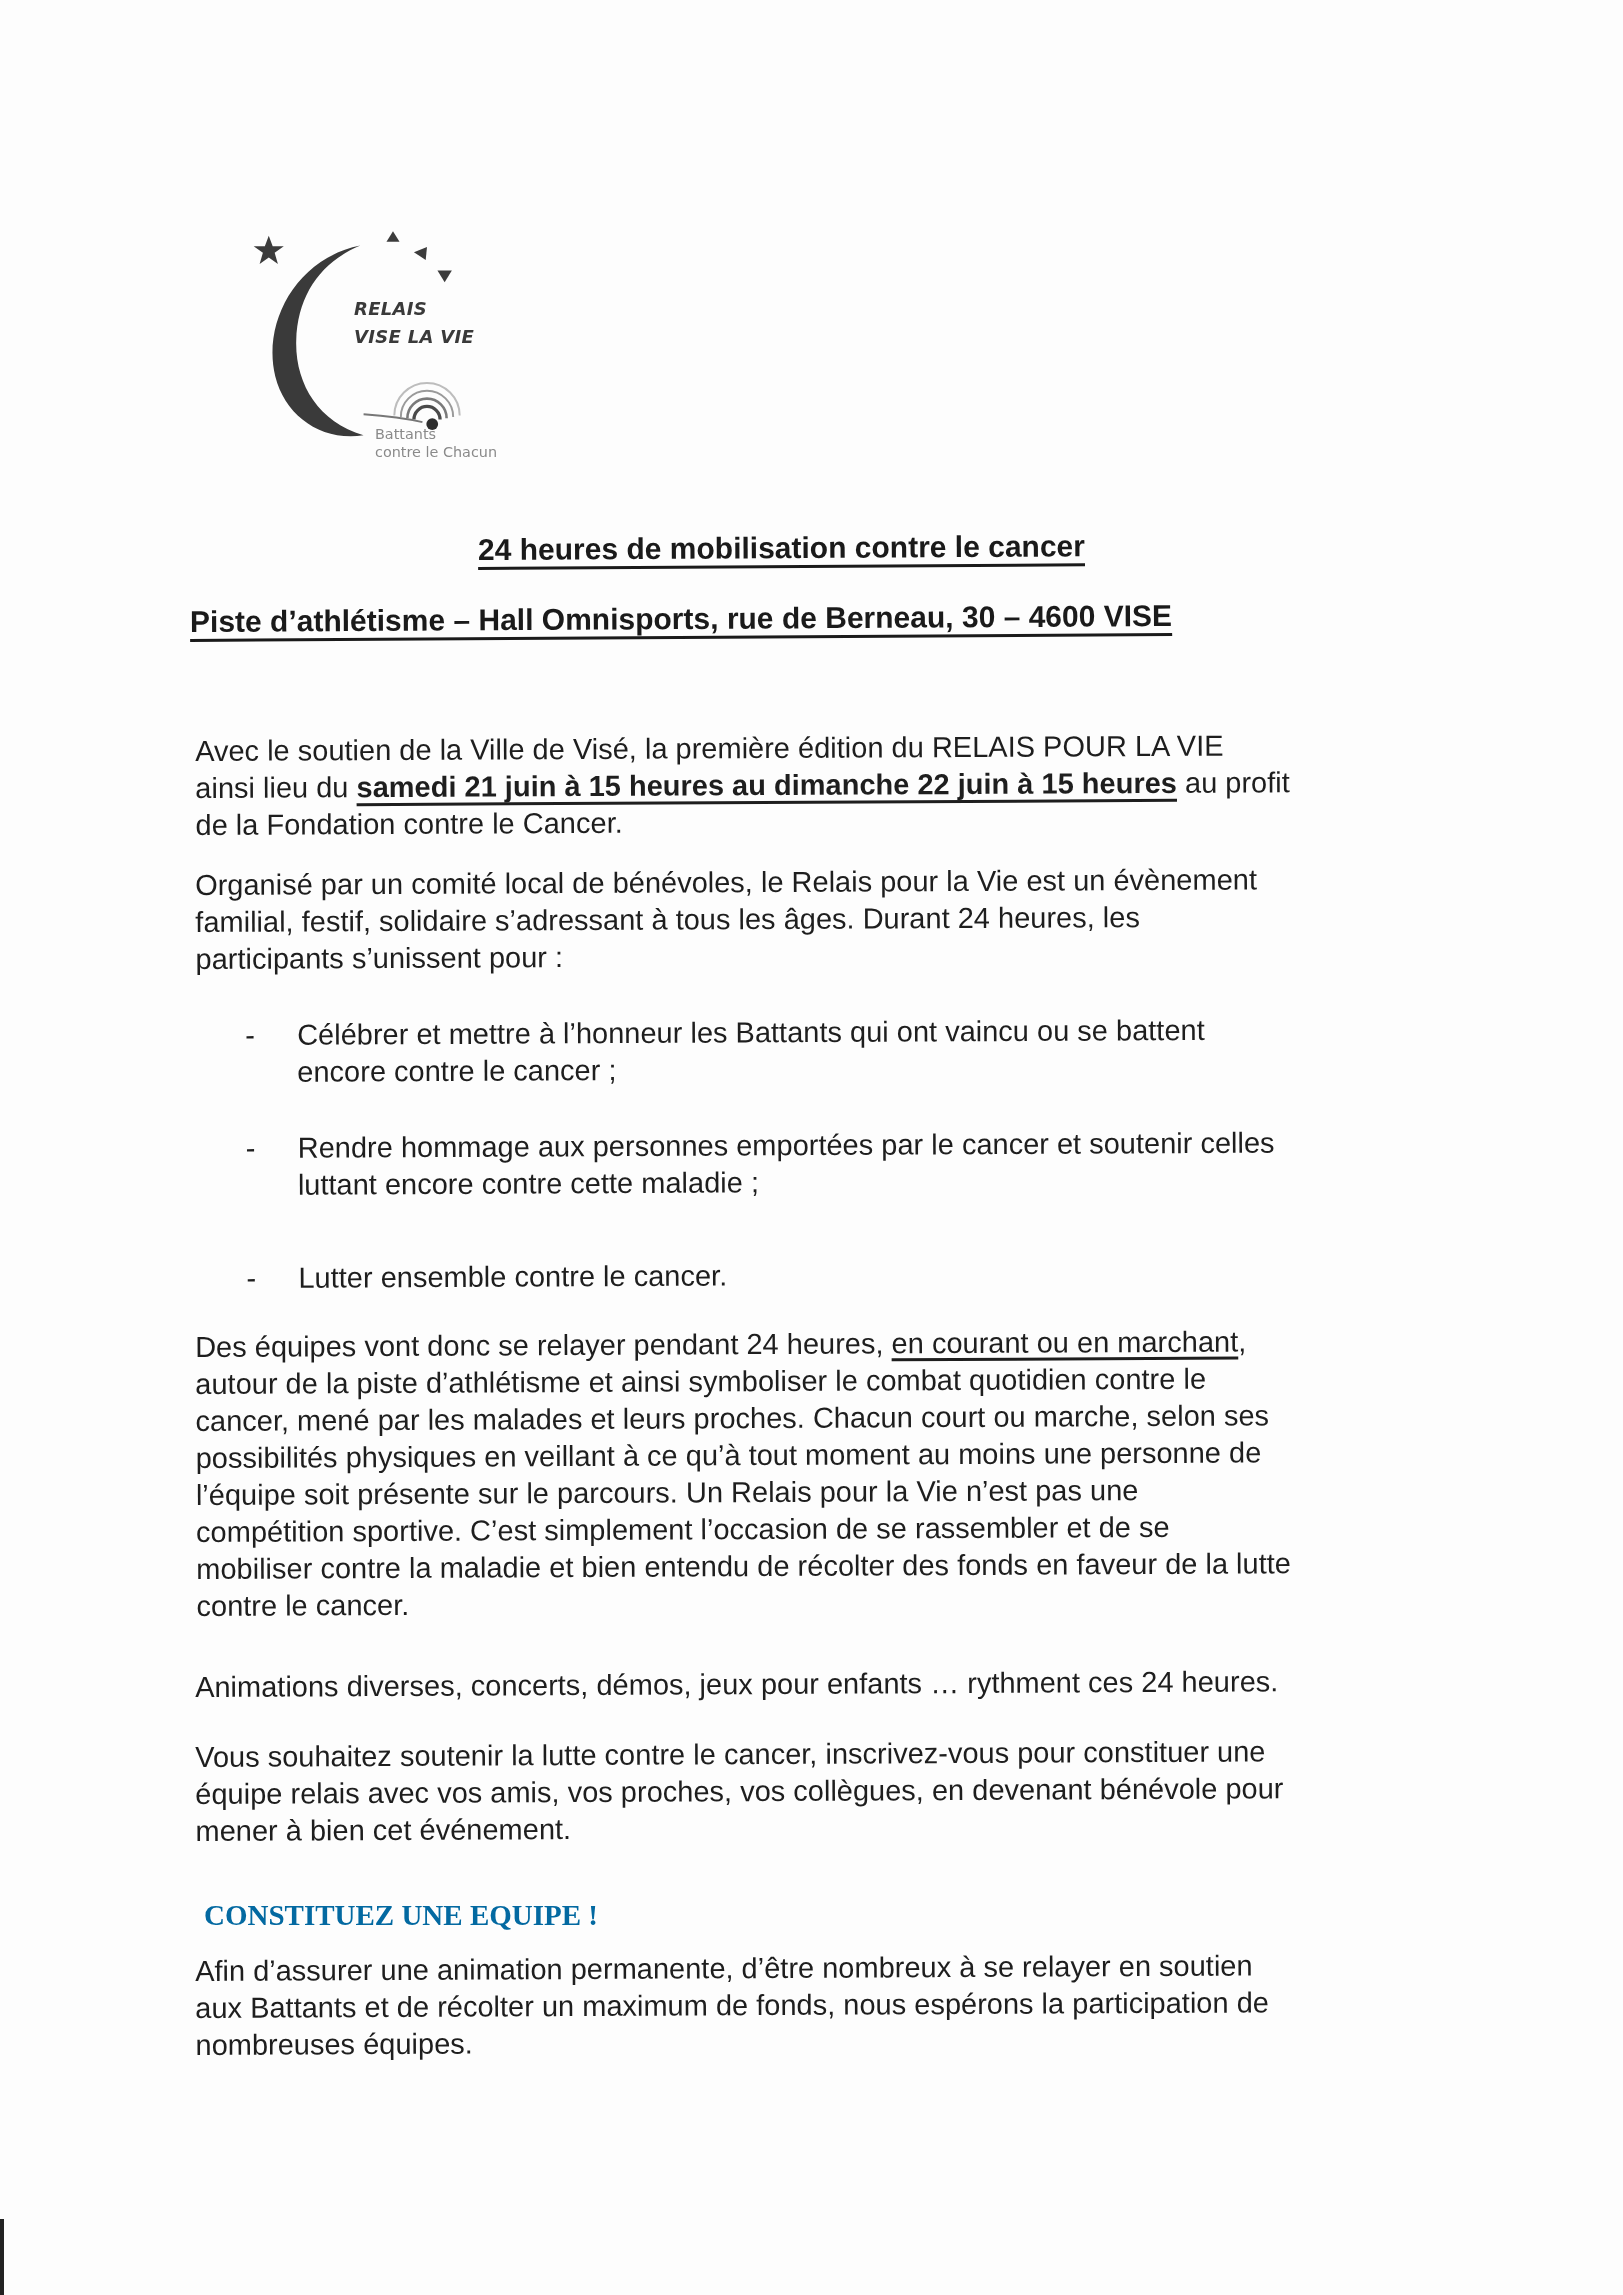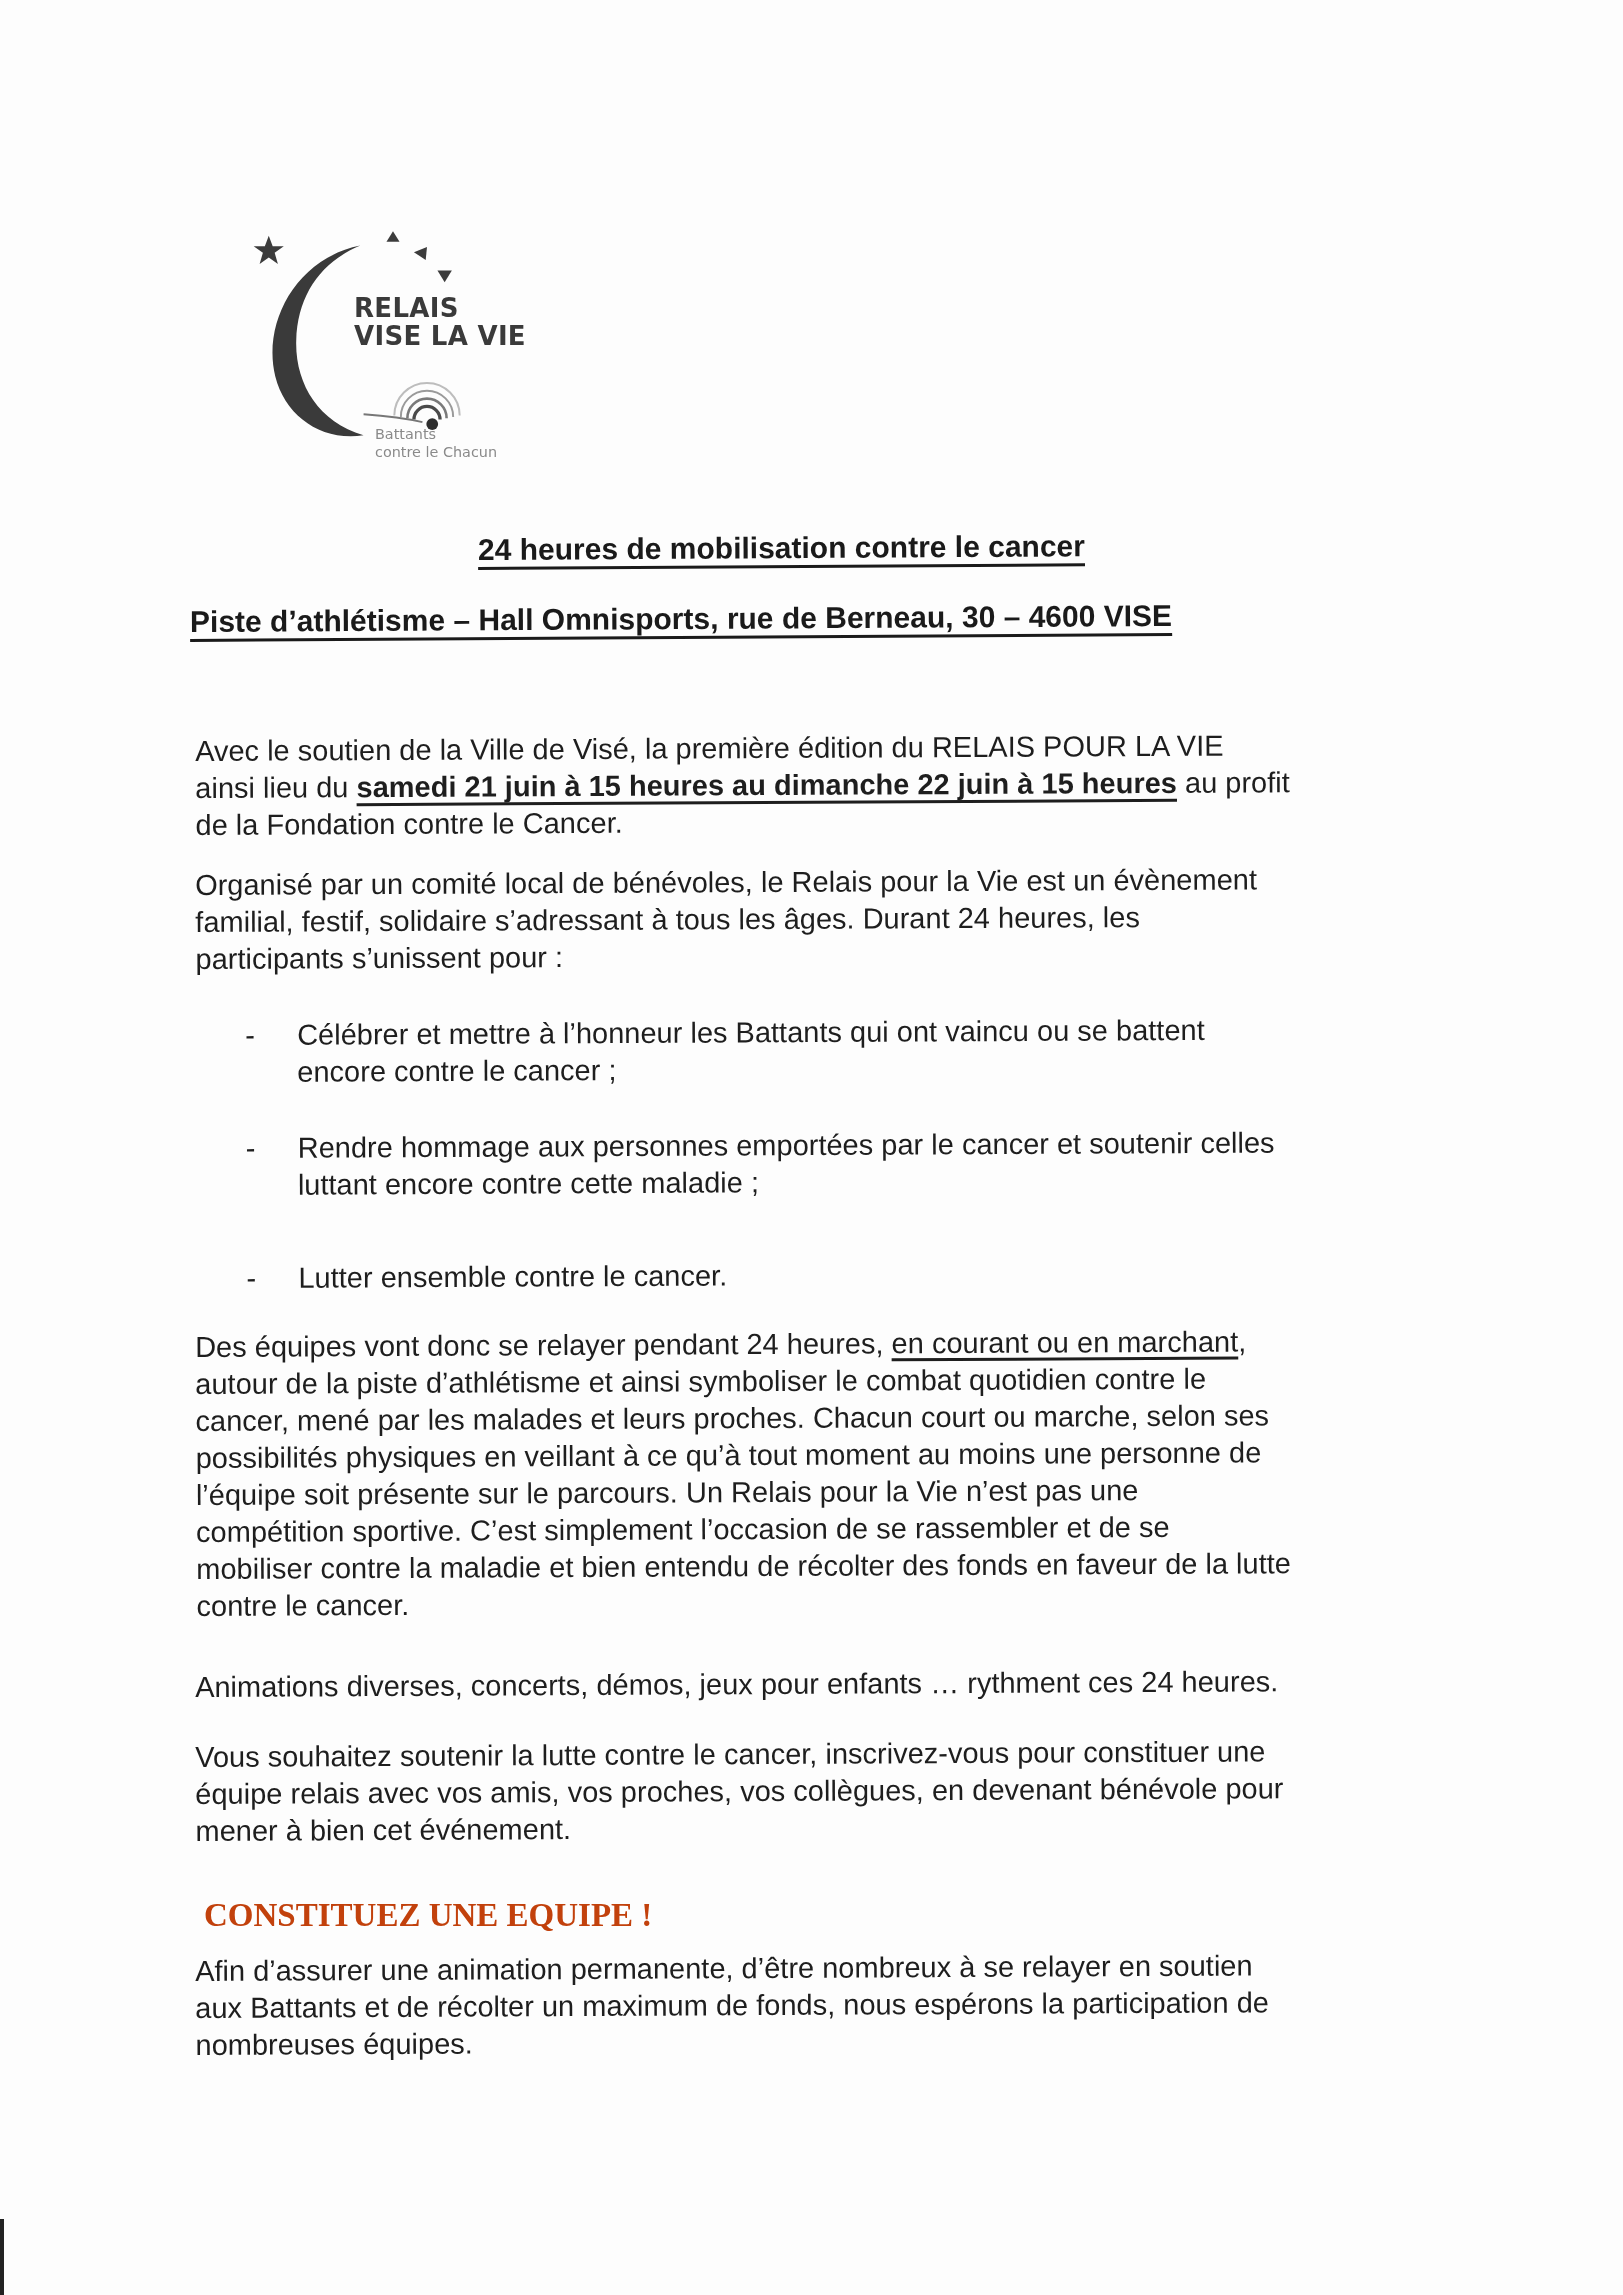--- a/index.html
+++ b/index.html
@@ -32,25 +32,26 @@
       width: 288px;
       height: 255px;
     }
     .logo svg { position: absolute; left: 0; top: 0; }
     .logo-title {
       position: absolute;
       left: 105px;
       top: 69px;
       font-family: "DejaVu Sans", sans-serif;
       font-weight: bold;
-      font-size: 26px;
+      font-size: 18px;
       line-height: 27.5px;
       color: #3a3a3a;
       letter-spacing: 0.3px;
       white-space: nowrap;
+      font-style: italic;
     }
     .logo-sub {
       position: absolute;
       left: 126px;
       top: 200px;
       font-family: "DejaVu Sans", sans-serif;
       font-size: 14.4px;
       line-height: 17.7px;
       color: #8a8a8a;
       white-space: nowrap;
@@ -124,23 +125,23 @@
     .bullet .line { display: block; }
     .bullet-0 { margin-bottom: 39px; }
     .bullet-1 { margin-bottom: 56px; }
 
     .section-title {
       position: absolute;
       left: 204px;
       top: 1898px;
       font-family: "Liberation Serif", serif;
       font-weight: bold;
-      font-size: 33px;
+      font-size: 29px;
       line-height: 34px;
-      color: #c2410c;
+      color: #0369a1;
       white-space: nowrap;
     }
   </style>
 </head>
 <body>
 
 <div class="scan-edge"></div>
 
 <div class="logo">
   <svg width="288" height="255" viewBox="0 0 440 390">

